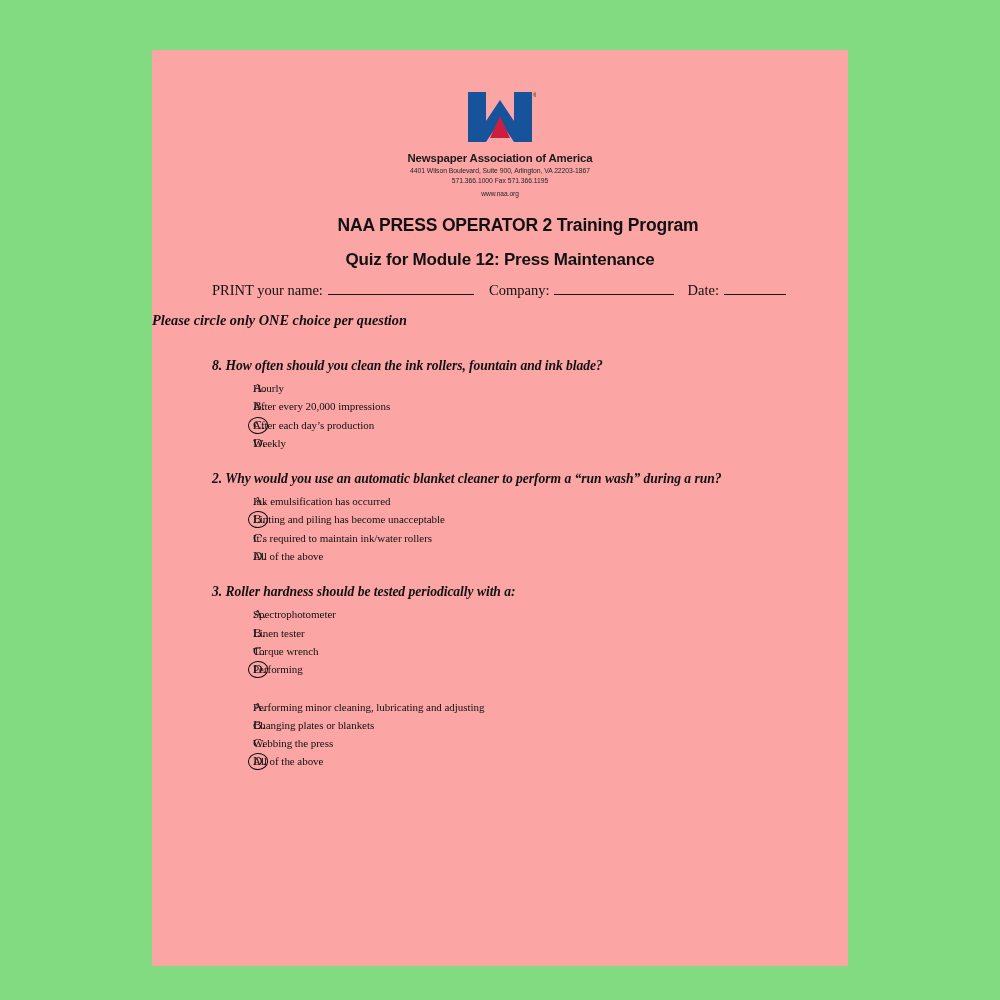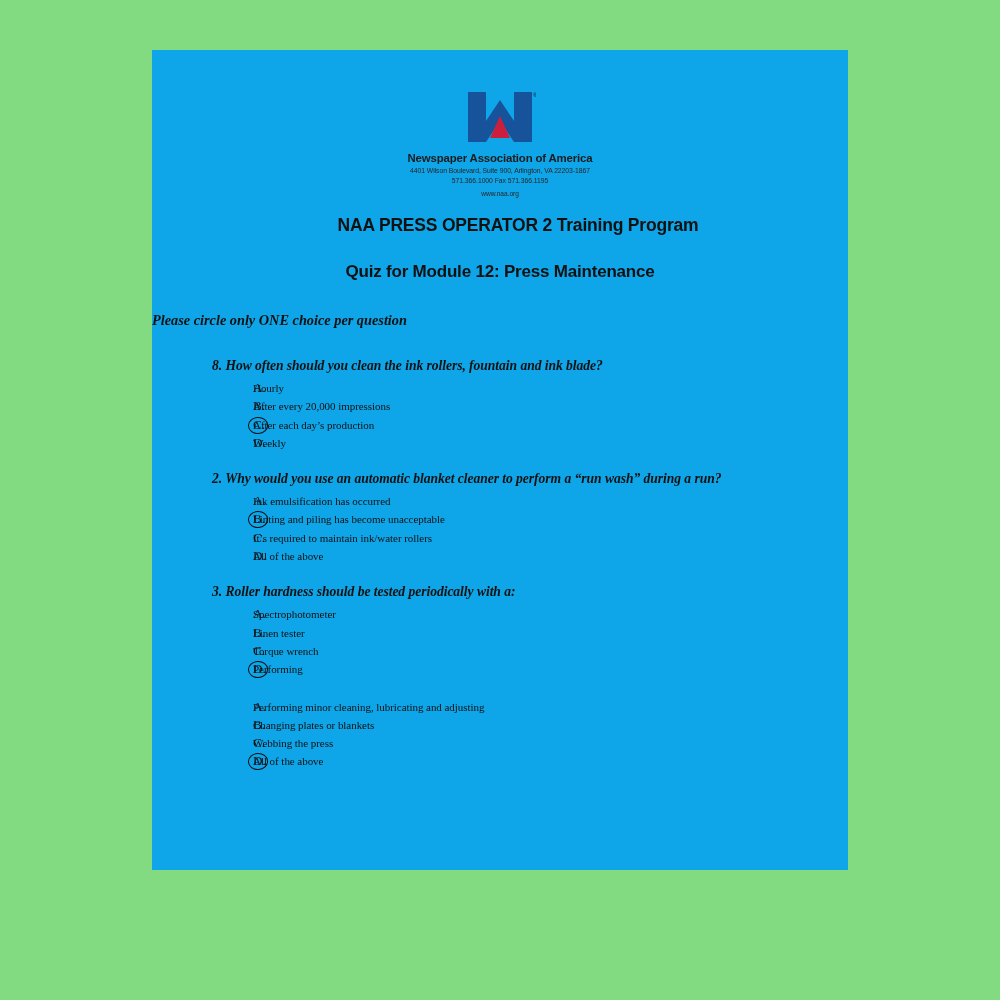--- a/index.html
+++ b/index.html
@@ -13,22 +13,22 @@
   body {
     background: #82db80;
     font-family: "Liberation Serif", "DejaVu Serif", serif;
   }
 
   #page-wrap {
     position: absolute;
     left: 152px;
     top: 50px;
     width: 696px;
-    height: 820px;
-    background: #0ea5e9;
+    height: 916px;
+    background: #fca5a5;
   }
 
   .sheet {
     position: relative;
     width: 100%;
     height: 100%;
     padding: 0;
   }
 
   
@@ -84,21 +84,21 @@
     left: 0;
     width: 100%;
     text-align: center;
   }
   .title-main, .title-sub {
     font-family: "Liberation Sans", "DejaVu Sans", sans-serif;
     font-weight: bold;
     color: #111111;
   }
   .title-main { font-size: 17.5px; letter-spacing: -0.2px; padding-left: 36px; }
-  .title-sub  { font-size: 17px; margin-top: 26px; letter-spacing: -0.2px; }
+  .title-sub  { font-size: 17px; margin-top: 14px; letter-spacing: -0.2px; }
 
   
   .id-line {
     position: absolute;
     top: 232px;
     left: 60px;
     right: 62px;
     display: flex;
     align-items: baseline;
     font-size: 14.5px;
@@ -195,20 +195,36 @@
       <div class="org-addr">4401 Wilson Boulevard, Suite 900, Arlington, VA 22203-1867</div>
       <div class="org-phone">571.366.1000    Fax 571.366.1195</div>
       <div class="org-web">www.naa.org</div>
     </div>
 
     <div class="titles">
       <div class="title-main">NAA PRESS OPERATOR 2 Training Program</div>
       <div class="title-sub">Quiz for Module 12: Press Maintenance</div>
     </div>
 
+    <div class="id-line">
+      <div class="id-field">
+        <span class="id-label">PRINT your name:</span>
+        <span class="rule name"></span>
+      </div>
+      <div class="sp-a"></div>
+      <div class="id-field">
+        <span class="id-label">Company:</span>
+        <span class="rule company"></span>
+      </div>
+      <div class="sp-b"></div>
+      <div class="id-field">
+        <span class="id-label">Date:</span>
+        <span class="rule date"></span>
+      </div>
+    </div>
 
     <div class="instruction">Please circle only ONE choice per question</div>
 
     <div class="questions" id="questions-root">
         <div class="question">
           <div class="q-text">8. How often should you clean the ink rollers, fountain and ink blade?</div>
           <div class="choice">
             <div class="choice-letter"><span class="lt">A.</span></div>
             <div class="choice-text">Hourly</div>
           </div>

